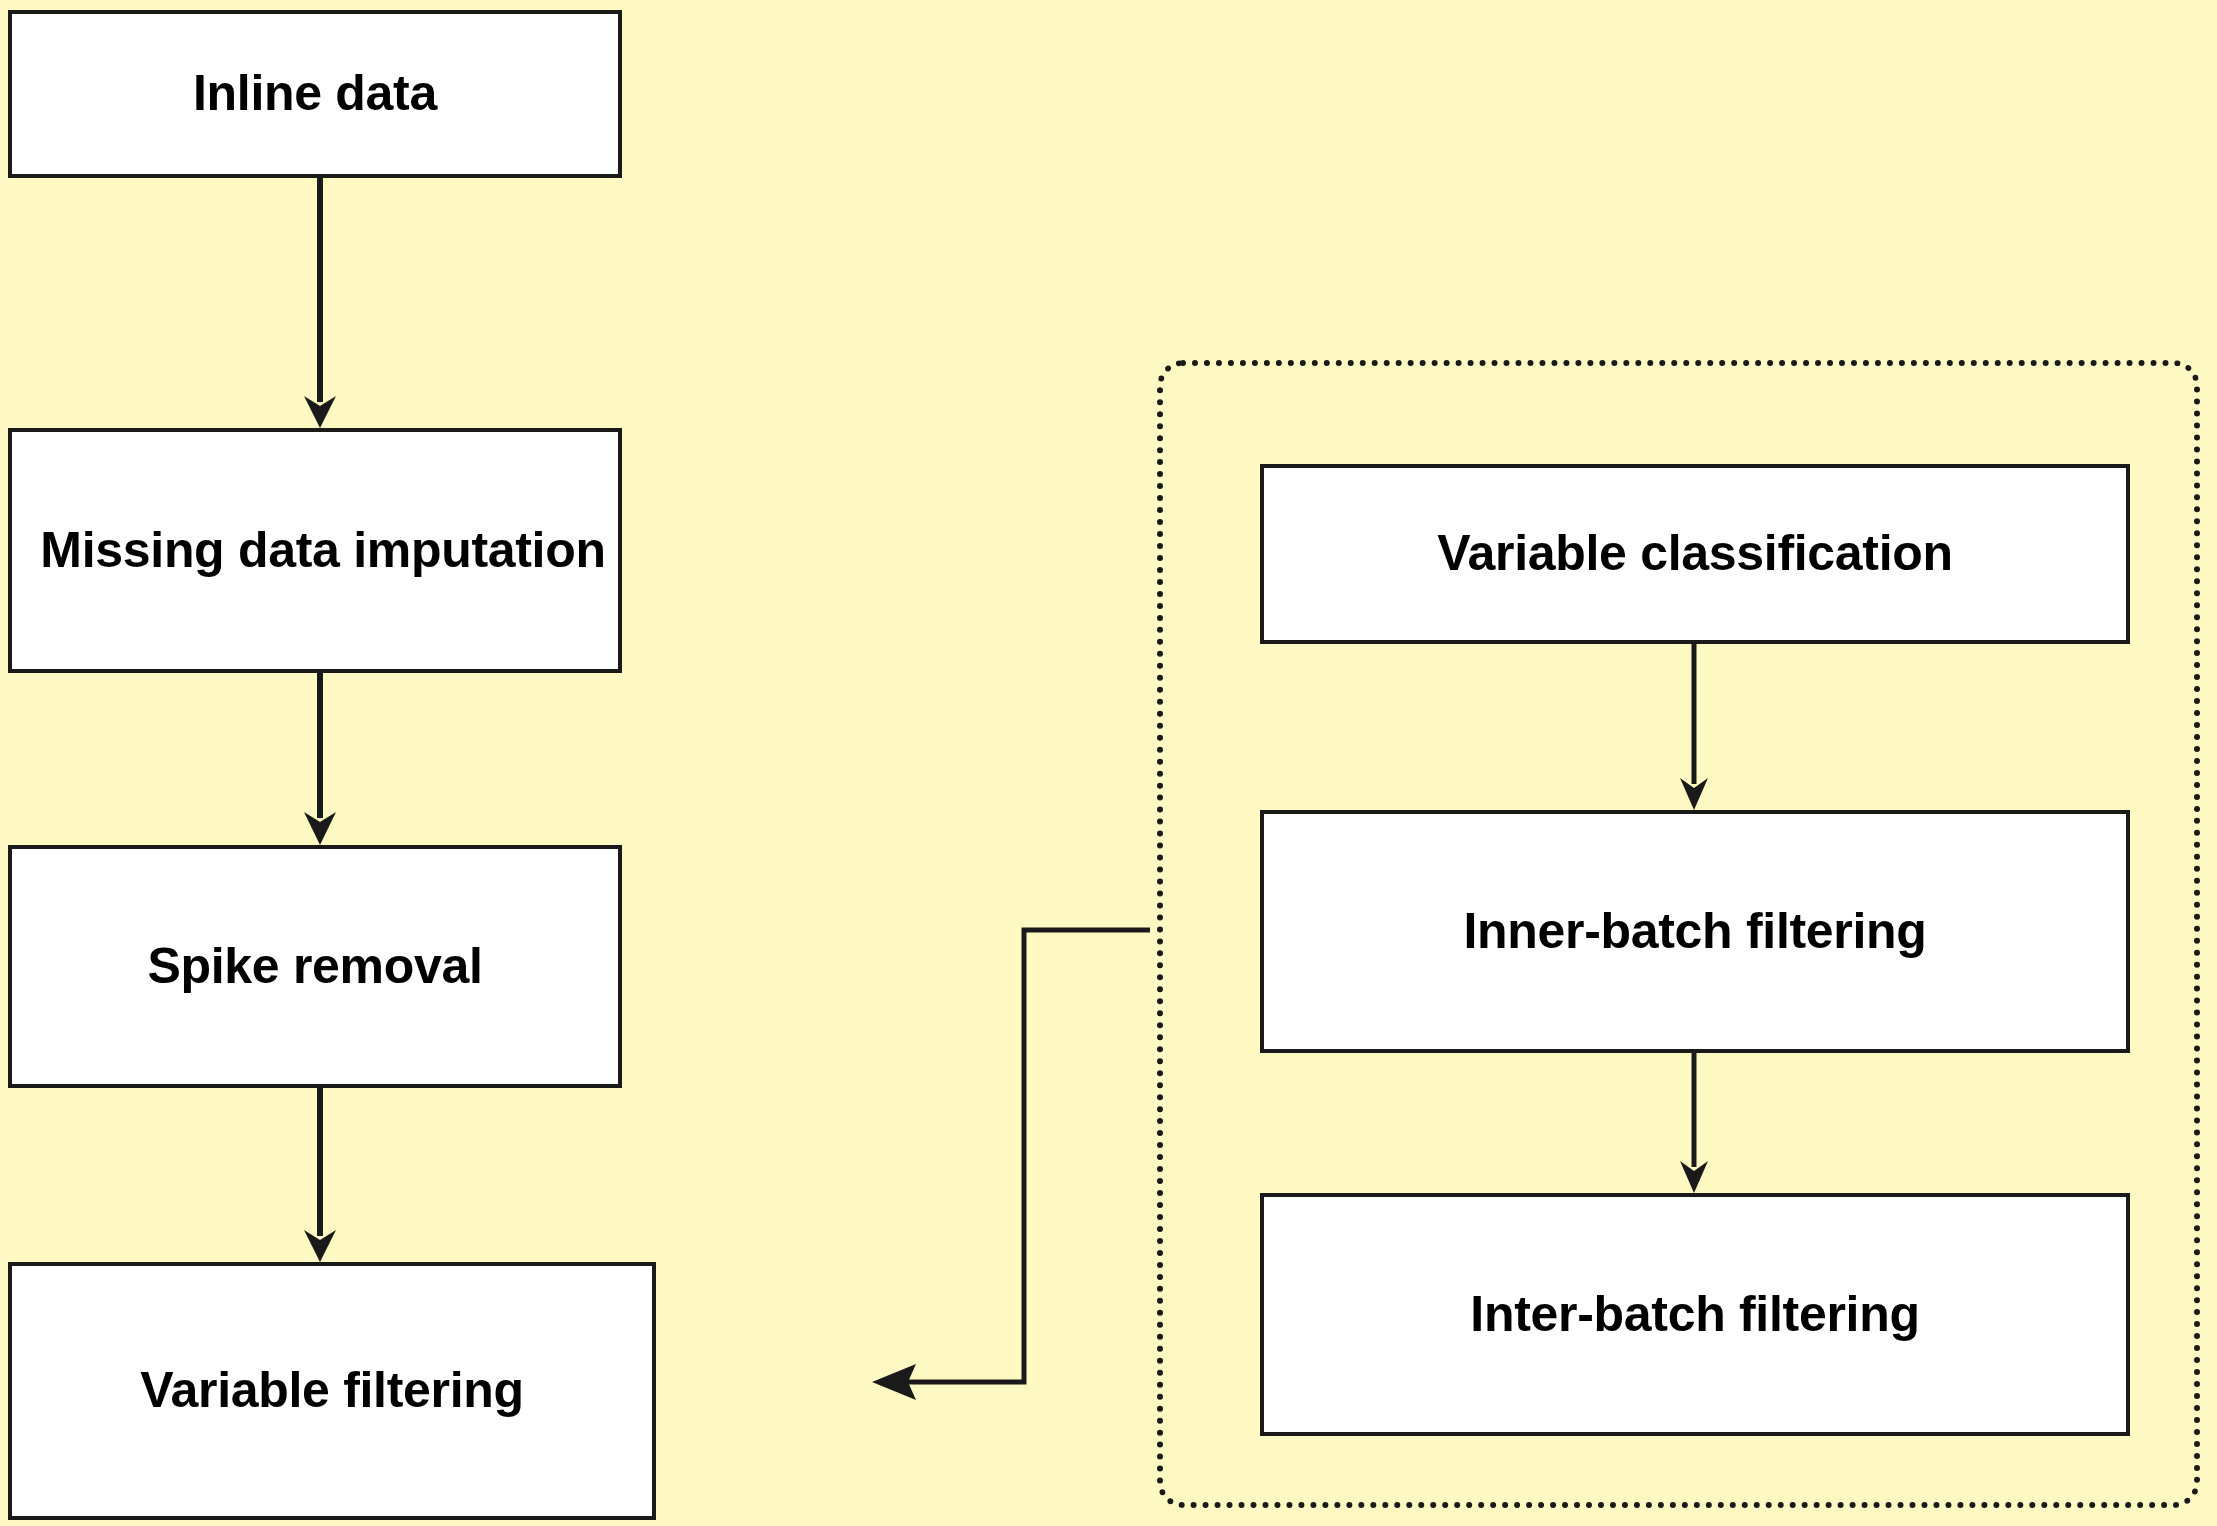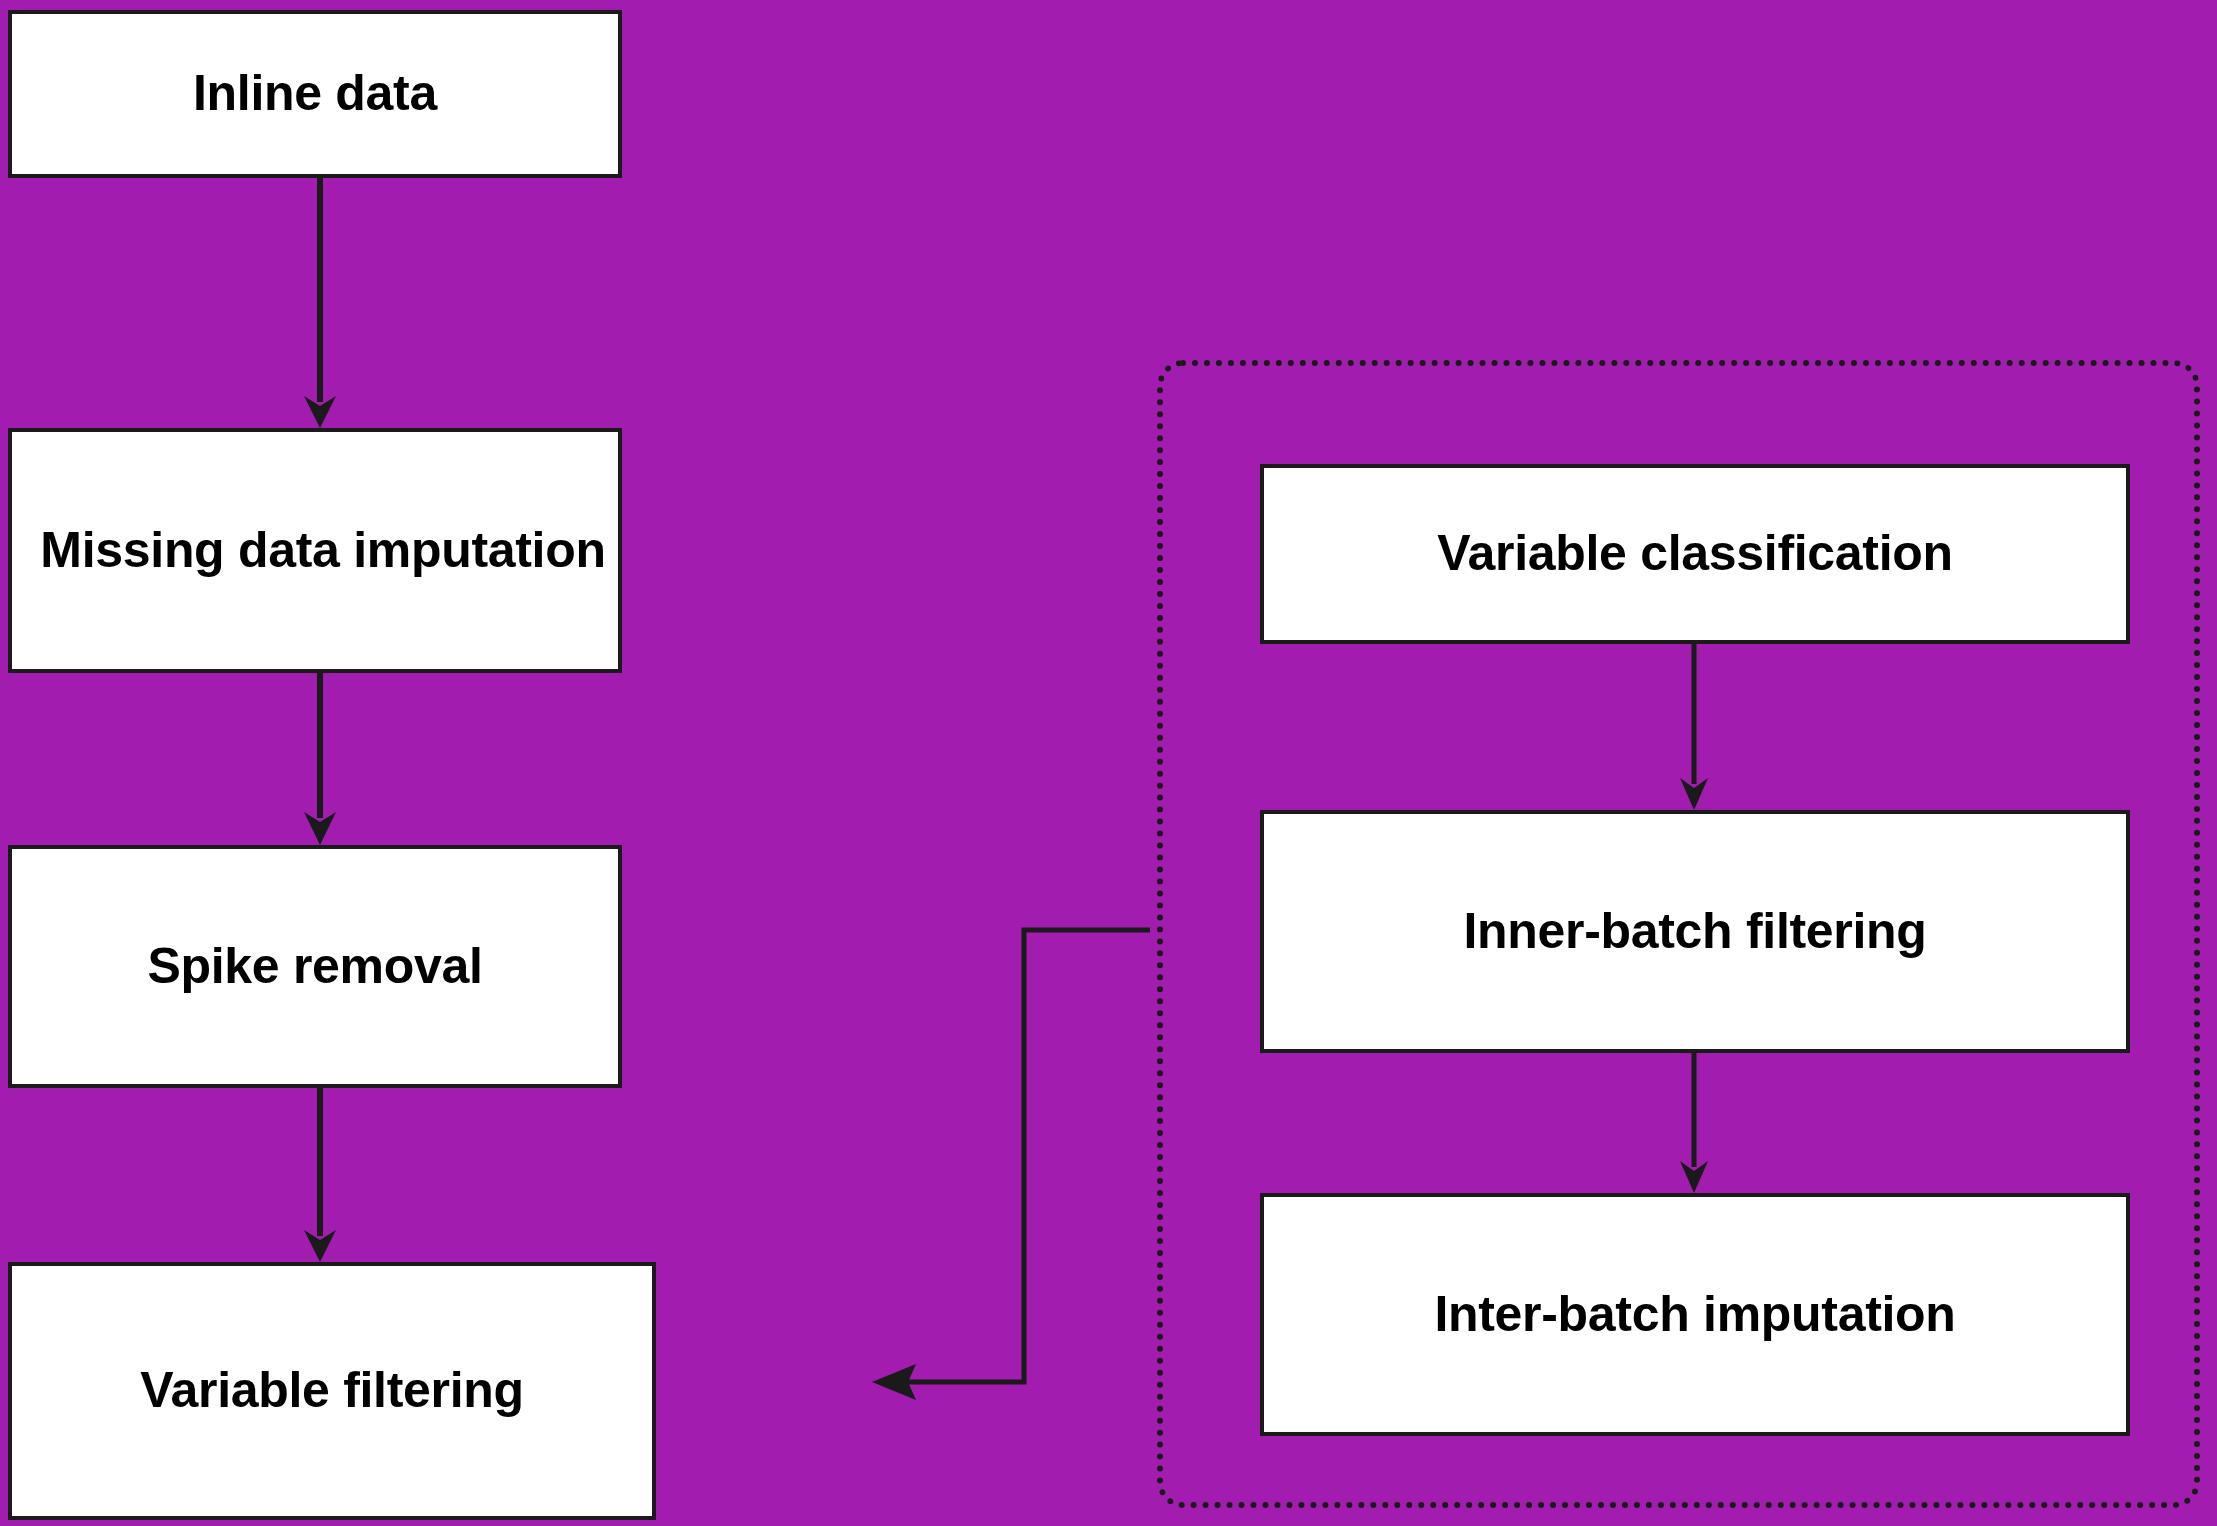--- a/index.html
+++ b/index.html
@@ -5,21 +5,21 @@
 <style>
   html, body {
     margin: 0;
     padding: 0;
     background: #ffffff;
   }
   #canvas {
     position: relative;
     width: 2217px;
     height: 1526px;
-    background: #a21caf;
+    background: #fef9c3;
     overflow: hidden;
     font-family: "Liberation Sans", sans-serif;
   }
   svg.layer {
     position: absolute;
     left: 0;
     top: 0;
     width: 2217px;
     height: 1526px;
     pointer-events: none;
@@ -128,16 +128,16 @@
 
   <div class="node" id="node-variable-classification">
     <span class="node-label">Variable classification</span>
   </div>
 
   <div class="node" id="node-inner-batch-filtering">
     <span class="node-label">Inner-batch filtering</span>
   </div>
 
   <div class="node" id="node-inter-batch-filtering">
-    <span class="node-label">Inter-batch imputation</span>
+    <span class="node-label">Inter-batch filtering</span>
   </div>
 
 </div>
 
 </body></html>

